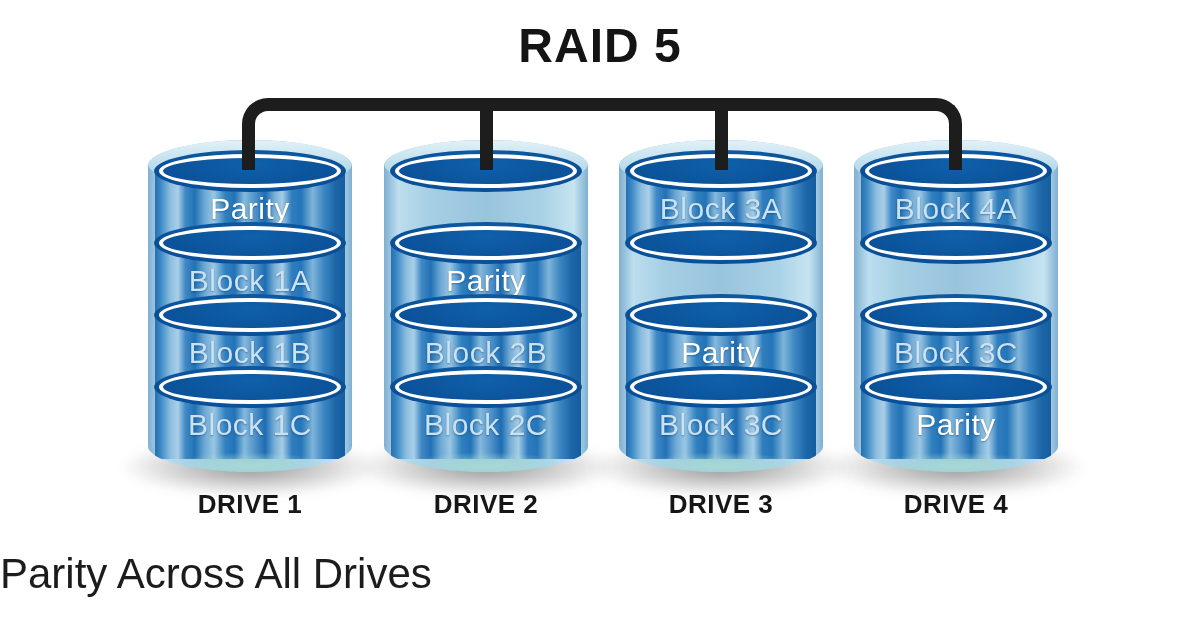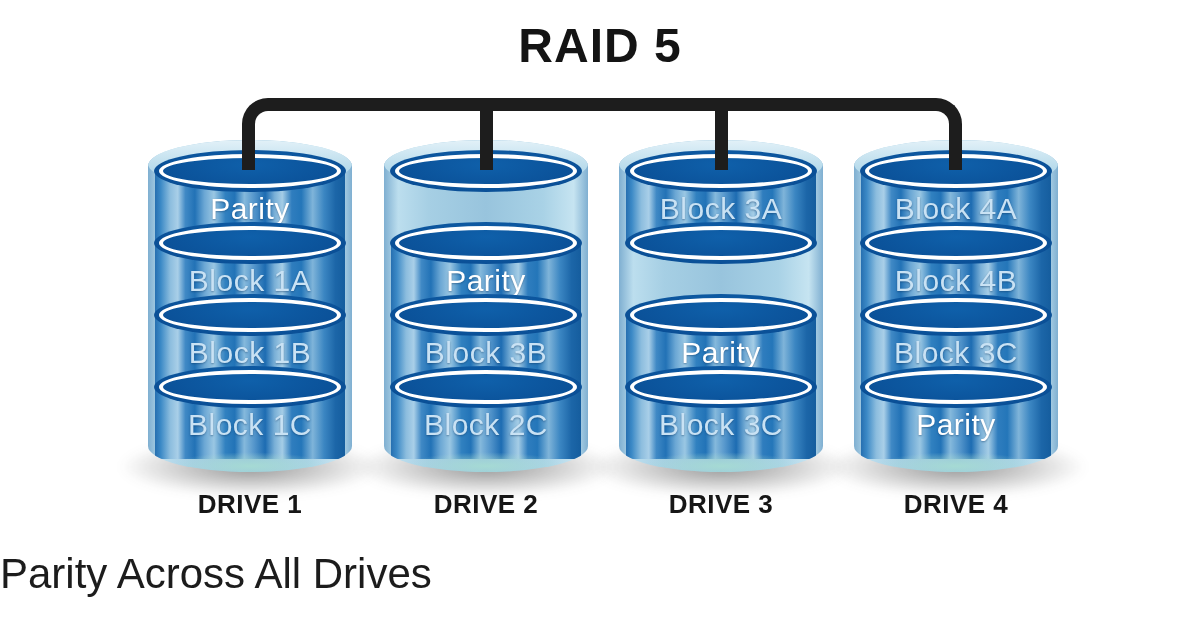--- a/index.html
+++ b/index.html
@@ -94,21 +94,21 @@
   <div class="drive-wrap dpos-2">
     <div class="drive-shadow"></div>
     <div class="cyl">
       <div class="shell-top"></div>
       <div class="seg-ring r0"></div>
       <div class="seg-body b1 parity">
           <span class="seg-label">Parity</span>
         </div>
       <div class="seg-ring r1"></div>
       <div class="seg-body b2">
-          <span class="seg-label">Block 3B</span>
+          <span class="seg-label">Block 2B</span>
         </div>
       <div class="seg-ring r2"></div>
       <div class="seg-body b3">
           <span class="seg-label">Block 2C</span>
         </div>
       <div class="seg-ring r3"></div>
     </div>
     <div class="drive-label">DRIVE 2</div>
   </div>
 
@@ -134,23 +134,20 @@
   </div>
 
   <div class="drive-wrap dpos-4">
     <div class="drive-shadow"></div>
     <div class="cyl">
       <div class="shell-top"></div>
       <div class="seg-body b0">
           <span class="seg-label">Block 4A</span>
         </div>
       <div class="seg-ring r0"></div>
-      <div class="seg-body b1">
-          <span class="seg-label">Block 4B</span>
-        </div>
       <div class="seg-ring r1"></div>
       <div class="seg-body b2">
           <span class="seg-label">Block 3C</span>
         </div>
       <div class="seg-ring r2"></div>
       <div class="seg-body b3 parity">
           <span class="seg-label">Parity</span>
         </div>
       <div class="seg-ring r3"></div>
     </div>

